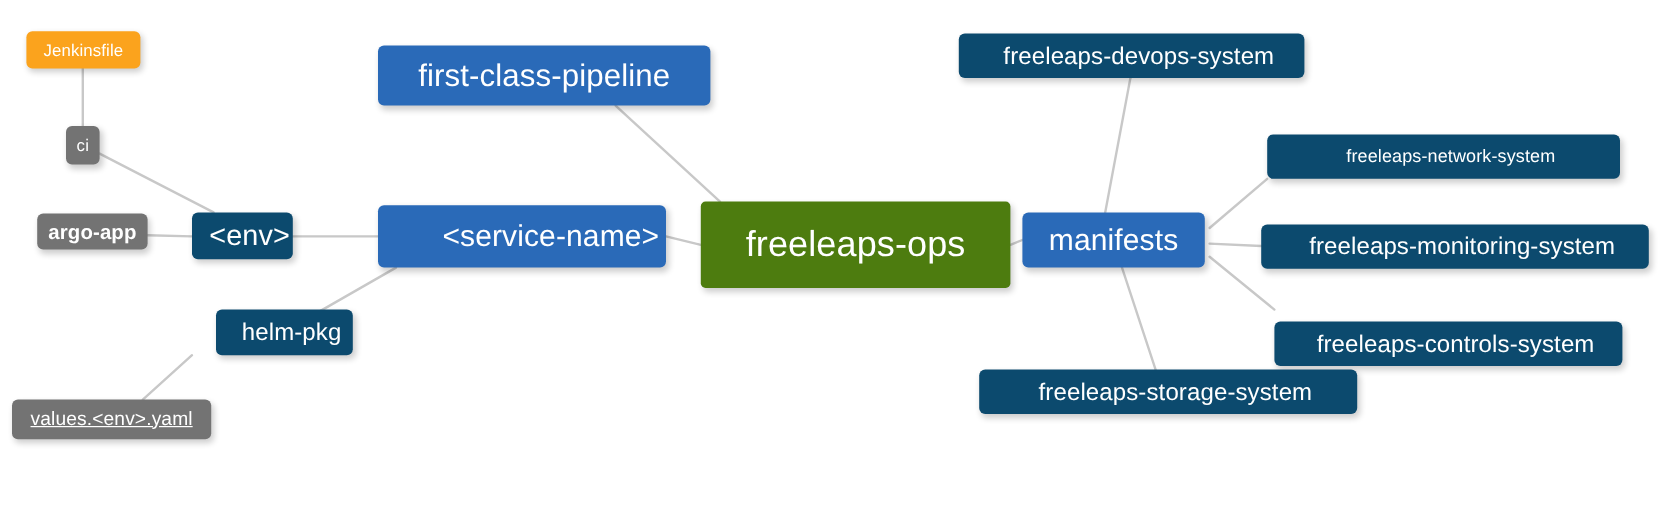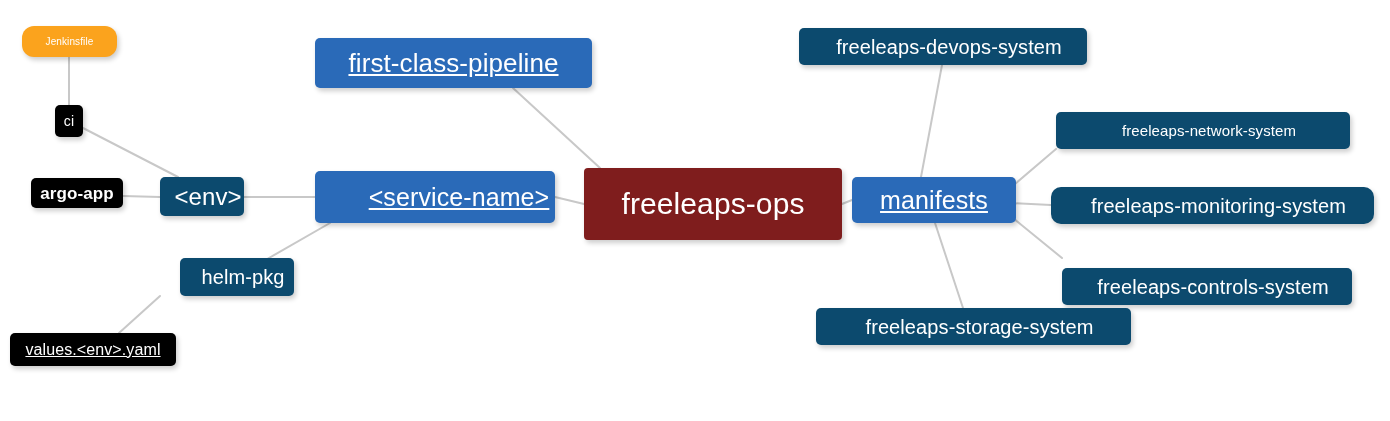--- a/index.html
+++ b/index.html
@@ -37,27 +37,27 @@
     color: #ffffff;
     text-align: center;
     white-space: nowrap;
     letter-spacing: 0.1px;
     box-shadow: 2px 3px 5px rgba(0,0,0,0.20);
     line-height: 1;
     cursor: pointer;
     user-select: none;
   }
   .node.root {
-    background: #7f1d1d;
+    background: #4d7c0f;
     border-radius: 4px;
   }
-  .node.blue   { background: #2a6ab8; text-decoration: underline; }
+  .node.blue   { background: #2a6ab8; }
   .node.green  { background: #0c4a6e; padding-left: 12px; }
   .node.orange { background: #fba31d; }
-  .node.red    { background: #000000; }
+  .node.red    { background: #737373; }
 </style>
 </head>
 <body>
 
 <div id="canvas">
   <svg id="edges" viewBox="0 0 1390 421" width="1390" height="421" xmlns="http://www.w3.org/2000/svg">
       <line x1="584" y1="204" x2="555" y2="197" stroke="#c8c8c8" stroke-width="2" stroke-linecap="round"></line>
       <line x1="842" y1="204" x2="852" y2="200" stroke="#c8c8c8" stroke-width="2" stroke-linecap="round"></line>
       <line x1="600" y1="168" x2="513" y2="88" stroke="#c8c8c8" stroke-width="2" stroke-linecap="round"></line>
       <line x1="315" y1="197" x2="244" y2="197" stroke="#c8c8c8" stroke-width="2" stroke-linecap="round"></line>
@@ -69,26 +69,26 @@
       <line x1="921" y1="177" x2="942" y2="65" stroke="#c8c8c8" stroke-width="2" stroke-linecap="round"></line>
       <line x1="1008" y1="190" x2="1056" y2="149" stroke="#c8c8c8" stroke-width="2" stroke-linecap="round"></line>
       <line x1="1008" y1="203" x2="1051" y2="205" stroke="#c8c8c8" stroke-width="2" stroke-linecap="round"></line>
       <line x1="1008" y1="214" x2="1062" y2="258" stroke="#c8c8c8" stroke-width="2" stroke-linecap="round"></line>
       <line x1="935" y1="223" x2="963" y2="308" stroke="#c8c8c8" stroke-width="2" stroke-linecap="round"></line>
     </svg>
   <div id="nodes">
       <div class="node root" style="left: 584px; top: 168px; width: 258px; height: 72px; font-size: 30px;">freeleaps-ops</div>
       <div class="node blue" style="left: 315px; top: 171px; width: 240px; height: 52px; font-size: 25px; padding-left: 48px;">&lt;service-name&gt;</div>
       <div class="node blue" style="left: 315px; top: 38px; width: 277px; height: 50px; font-size: 26px;">first-class-pipeline</div>
-      <div class="node blue" style="left: 852px; top: 177px; width: 164px; height: 46px; font-size: 25px;">manifests</div>
+      <div class="node blue" style="left: 852px; top: 177px; width: 152px; height: 46px; font-size: 25px;">manifests</div>
       <div class="node green" style="left: 160px; top: 177px; width: 84px; height: 39px; font-size: 24px;">&lt;env&gt;</div>
       <div class="node green" style="left: 148px; top: 258px; width: 114px; height: 38px; font-size: 20px; margin-left: 32px;">helm-pkg</div>
       <div class="node red" style="left: 55px; top: 105px; width: 28px; height: 32px; font-size: 14px;">ci</div>
       <div class="node red" style="left: 31px; top: 178px; width: 92px; height: 30px; font-size: 17px; font-weight: bold;">argo-app</div>
-      <div class="node orange" style="left: 22px; top: 26px; width: 95px; height: 31px; font-size: 10px; border-radius: 12px;">Jenkinsfile</div>
+      <div class="node orange" style="left: 22px; top: 26px; width: 95px; height: 31px; font-size: 14px;">Jenkinsfile</div>
       <div class="node red" style="left: 10px; top: 333px; width: 166px; height: 33px; font-size: 16px; text-decoration: underline;">values.&lt;env&gt;.yaml</div>
       <div class="node green" style="left: 799px; top: 28px; width: 288px; height: 37px; font-size: 20px;">freeleaps-devops-system</div>
       <div class="node green" style="left: 1056px; top: 112px; width: 294px; height: 37px; font-size: 15px;">freeleaps-network-system</div>
-      <div class="node green" style="left: 1051px; top: 187px; width: 323px; height: 37px; font-size: 20px; border-radius: 10px;">freeleaps-monitoring-system</div>
+      <div class="node green" style="left: 1051px; top: 187px; width: 323px; height: 37px; font-size: 20px;">freeleaps-monitoring-system</div>
       <div class="node green" style="left: 1062px; top: 258px; width: 290px; height: 37px; font-size: 20px; margin-top: 10px;">freeleaps-controls-system</div>
       <div class="node green" style="left: 816px; top: 308px; width: 315px; height: 37px; font-size: 20px;">freeleaps-storage-system</div>
     </div>
 </div>
 
 </body></html>

